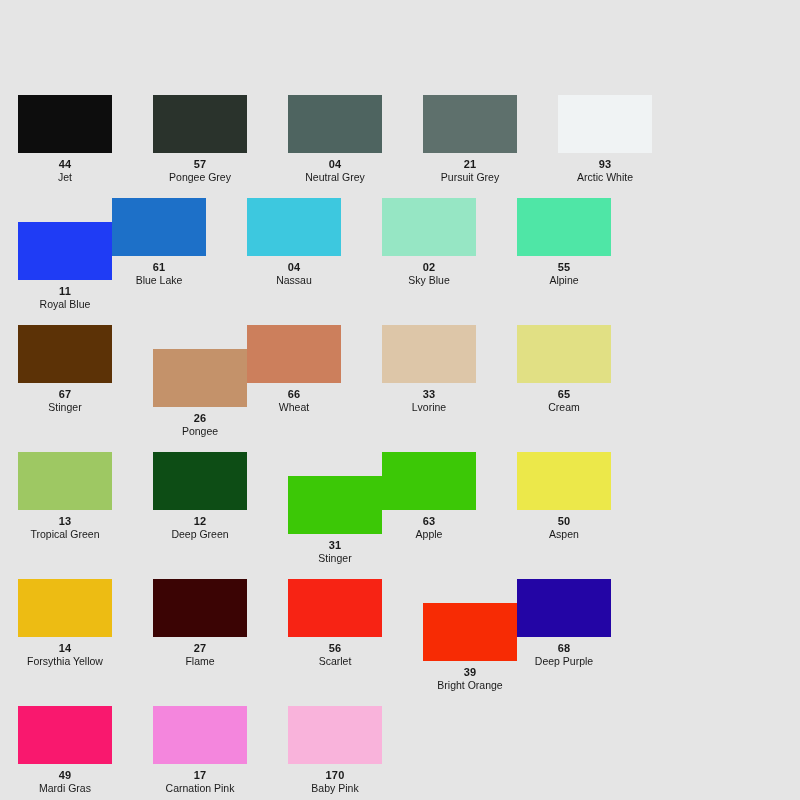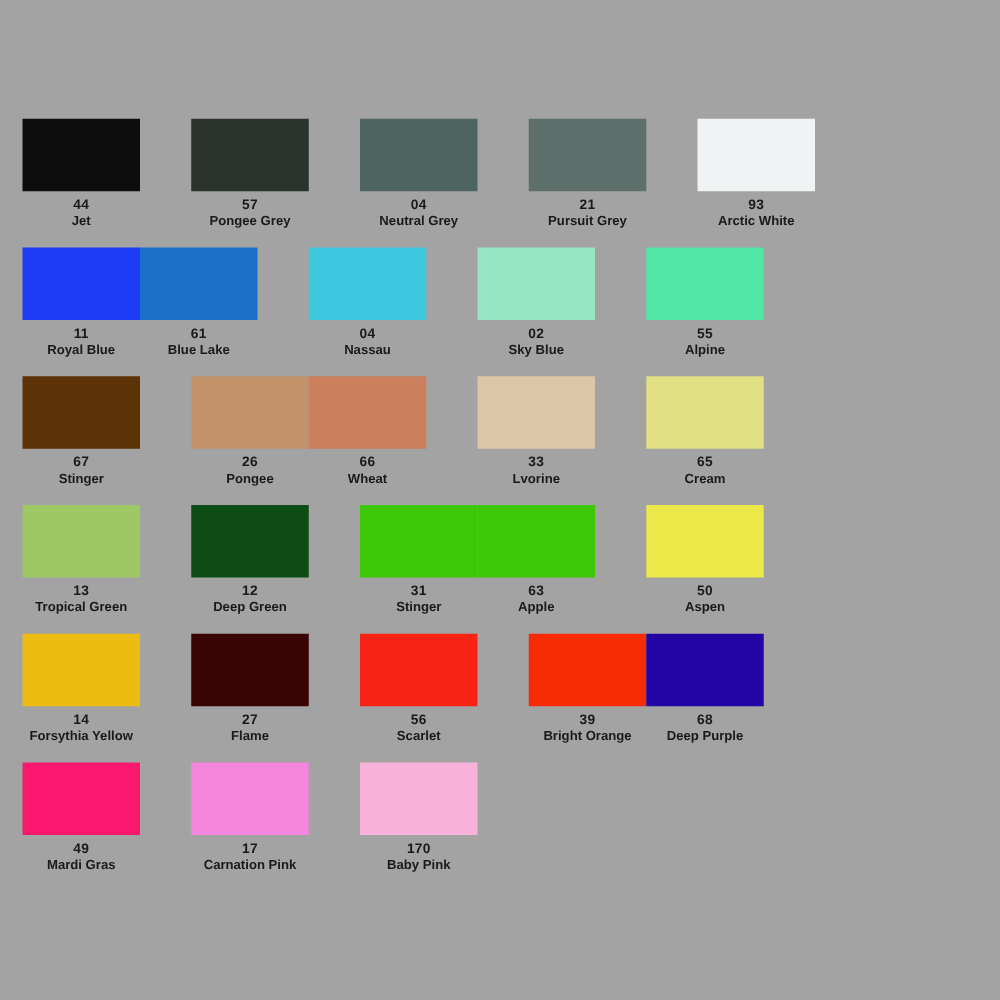--- a/index.html
+++ b/index.html
@@ -11,21 +11,21 @@
     width: 800px;
     height: 800px;
     font-family: "Liberation Sans", sans-serif;
     overflow: hidden;
   }
 
   #chart {
     position: relative;
     width: 800px;
     height: 800px;
-    background: #a3a3a3;
+    background: #e5e5e5;
   }
 
   .swatch-grid {
     position: absolute;
     left: 18px;
     top: 95px;
     width: 764px;
     display: flex;
     flex-wrap: wrap;
     align-content: flex-start;
@@ -34,20 +34,21 @@
   .swatch-cell {
     width: 94px;
     margin-right: 41px;
     margin-bottom: 15px;
     display: flex;
     flex-direction: column;
     align-items: center;
   }
   .swatch-cell:nth-child(6n) {
     margin-right: 0;
+    margin-top: 24px;
   }
 
   .swatch-chip {
     width: 94px;
     height: 58px;
     display: block;
   }
 
   .swatch-code {
     margin-top: 5px;
@@ -55,21 +56,21 @@
     font-weight: bold;
     color: #1a1a1a;
     line-height: 12px;
     text-align: center;
     letter-spacing: 0.2px;
   }
 
   .swatch-name {
     margin-top: 1px;
     font-size: 10.5px;
-    font-weight: bold;
+    font-weight: normal;
     color: #1a1a1a;
     line-height: 12px;
     text-align: center;
     white-space: nowrap;
   }
 </style>
 </head>
 <body>
 
 <div id="chart">

